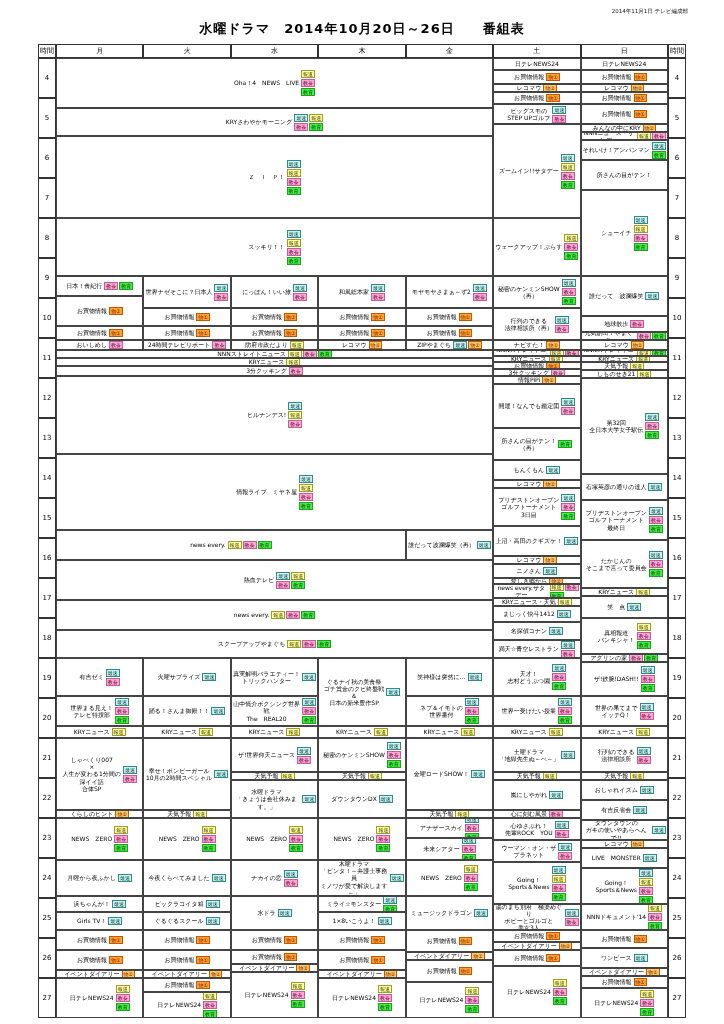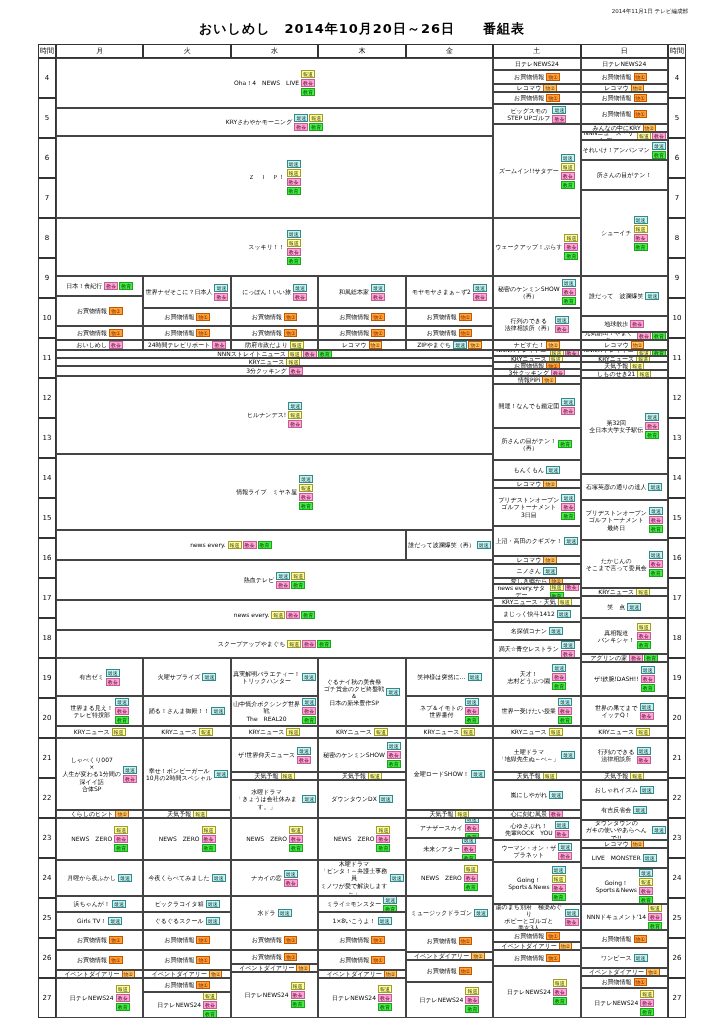--- a/index.html
+++ b/index.html
@@ -21,21 +21,21 @@
   .bb.h{flex-direction:row;gap:1px;}
   .bb.g{display:grid;grid-template-columns:auto auto;gap:1px;}
   .badge{display:inline-block;font-size:5px;line-height:6px;padding:0 1px;border:1px solid #555;
          white-space:nowrap;}
 </style>
 </head>
 <body>
 
 <div class="page">
   <div class="credit">2014年11月1日 テレビ編成部</div>
-  <div class="doc-title">おいしめし　2014年10月20日～26日　　番組表</div>
+  <div class="doc-title">水曜ドラマ　2014年10月20日～26日　　番組表</div>
   <div class="frame"></div>
   <div id="sched">
       <div class="hcell" style="left: 38px; top: 44px; width: 18px; height: 14px; position: absolute;">時間</div>
       <div class="hcell" style="left: 56px; top: 44px; width: 87.4286px; height: 14px; position: absolute;">月</div>
       <div class="hcell" style="left: 143.429px; top: 44px; width: 87.4286px; height: 14px; position: absolute;">火</div>
       <div class="hcell" style="left: 230.857px; top: 44px; width: 87.4286px; height: 14px; position: absolute;">水</div>
       <div class="hcell" style="left: 318.286px; top: 44px; width: 87.4286px; height: 14px; position: absolute;">木</div>
       <div class="hcell" style="left: 405.714px; top: 44px; width: 87.4286px; height: 14px; position: absolute;">金</div>
       <div class="hcell" style="left: 493.143px; top: 44px; width: 87.4286px; height: 14px; position: absolute;">土</div>
       <div class="hcell" style="left: 580.571px; top: 44px; width: 87.4286px; height: 14px; position: absolute;">日</div>

